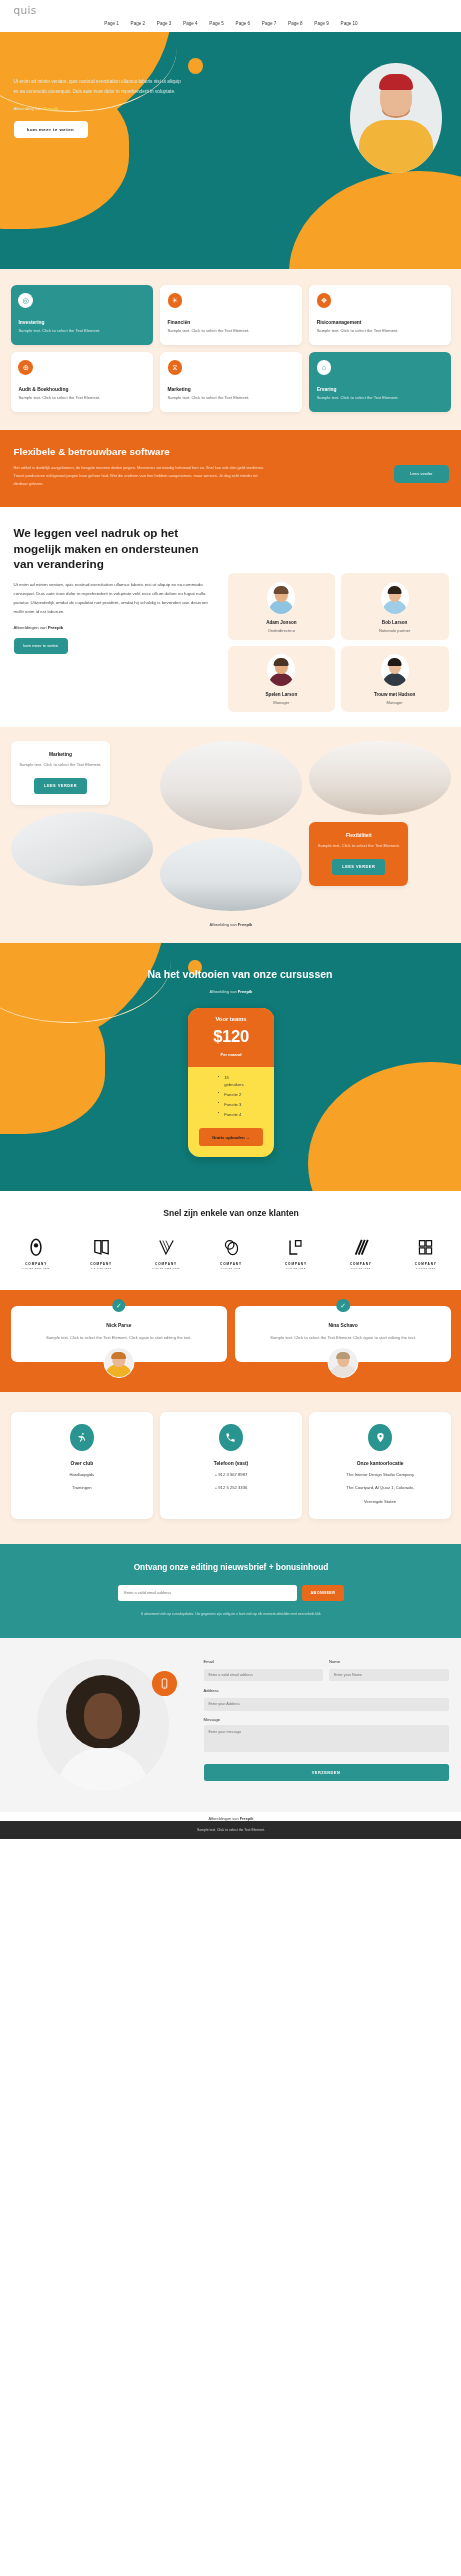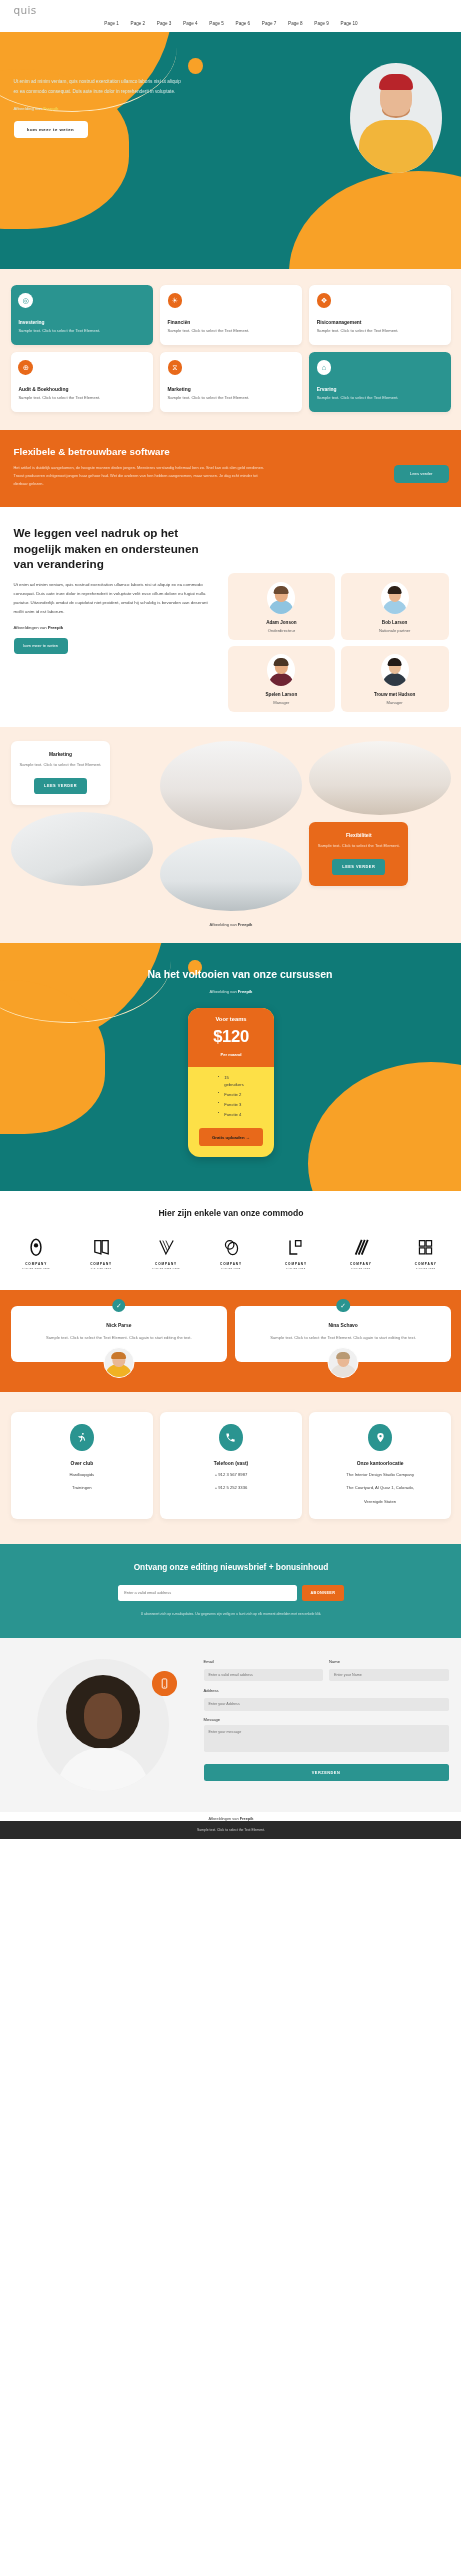--- a/index.html
+++ b/index.html
@@ -414,21 +414,21 @@
             <li>Functie 3</li>
             <li>Functie 4</li>
           </ul>
           <button class="btn">Gratis uploaden →</button>
         </div>
       </div>
     </div>
   </div>
 
   <div class="clients">
-    <h2>Hier zijn enkele van onze commodo</h2>
+    <h2>Snel zijn enkele van onze klanten</h2>
     <div class="logos">
       <div class="logo-item">
         <div class="mark">
           <svg width="16" height="18.5" viewBox="0 0 26 30">
               <ellipse cx="13" cy="15" rx="8" ry="13" fill="none" stroke="#111" stroke-width="2.4"></ellipse>
               <circle cx="13" cy="12" r="3.5" fill="#111"></circle>
             </svg>
         </div>
         <div class="cn">COMPANY</div>
         <div class="tg">TAGLINE GOES HERE</div>

